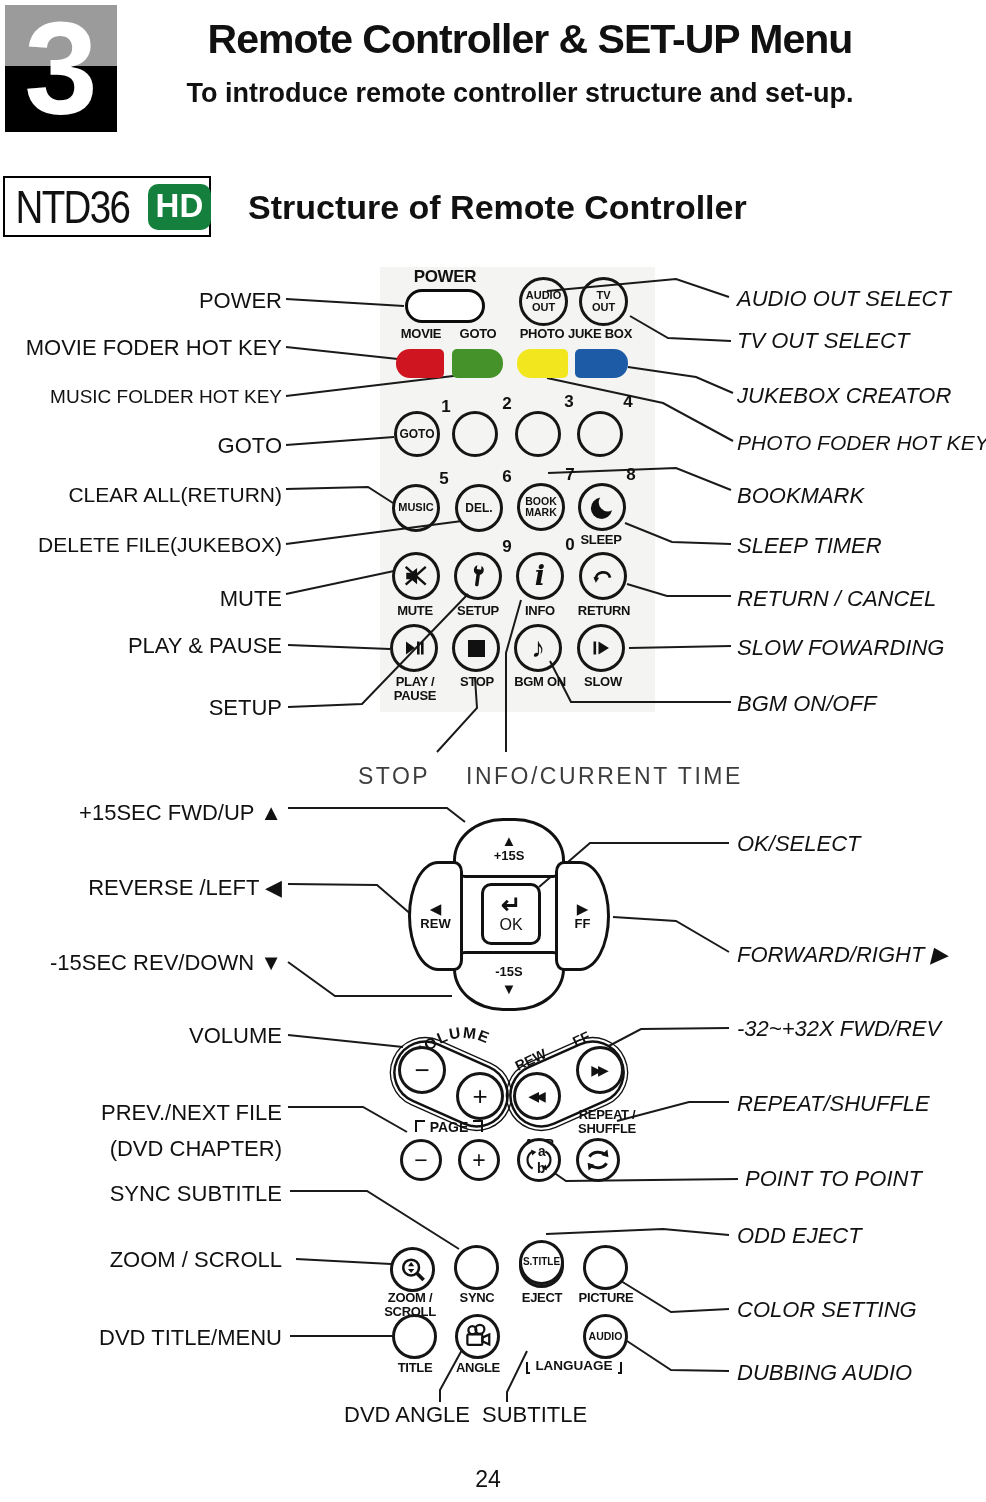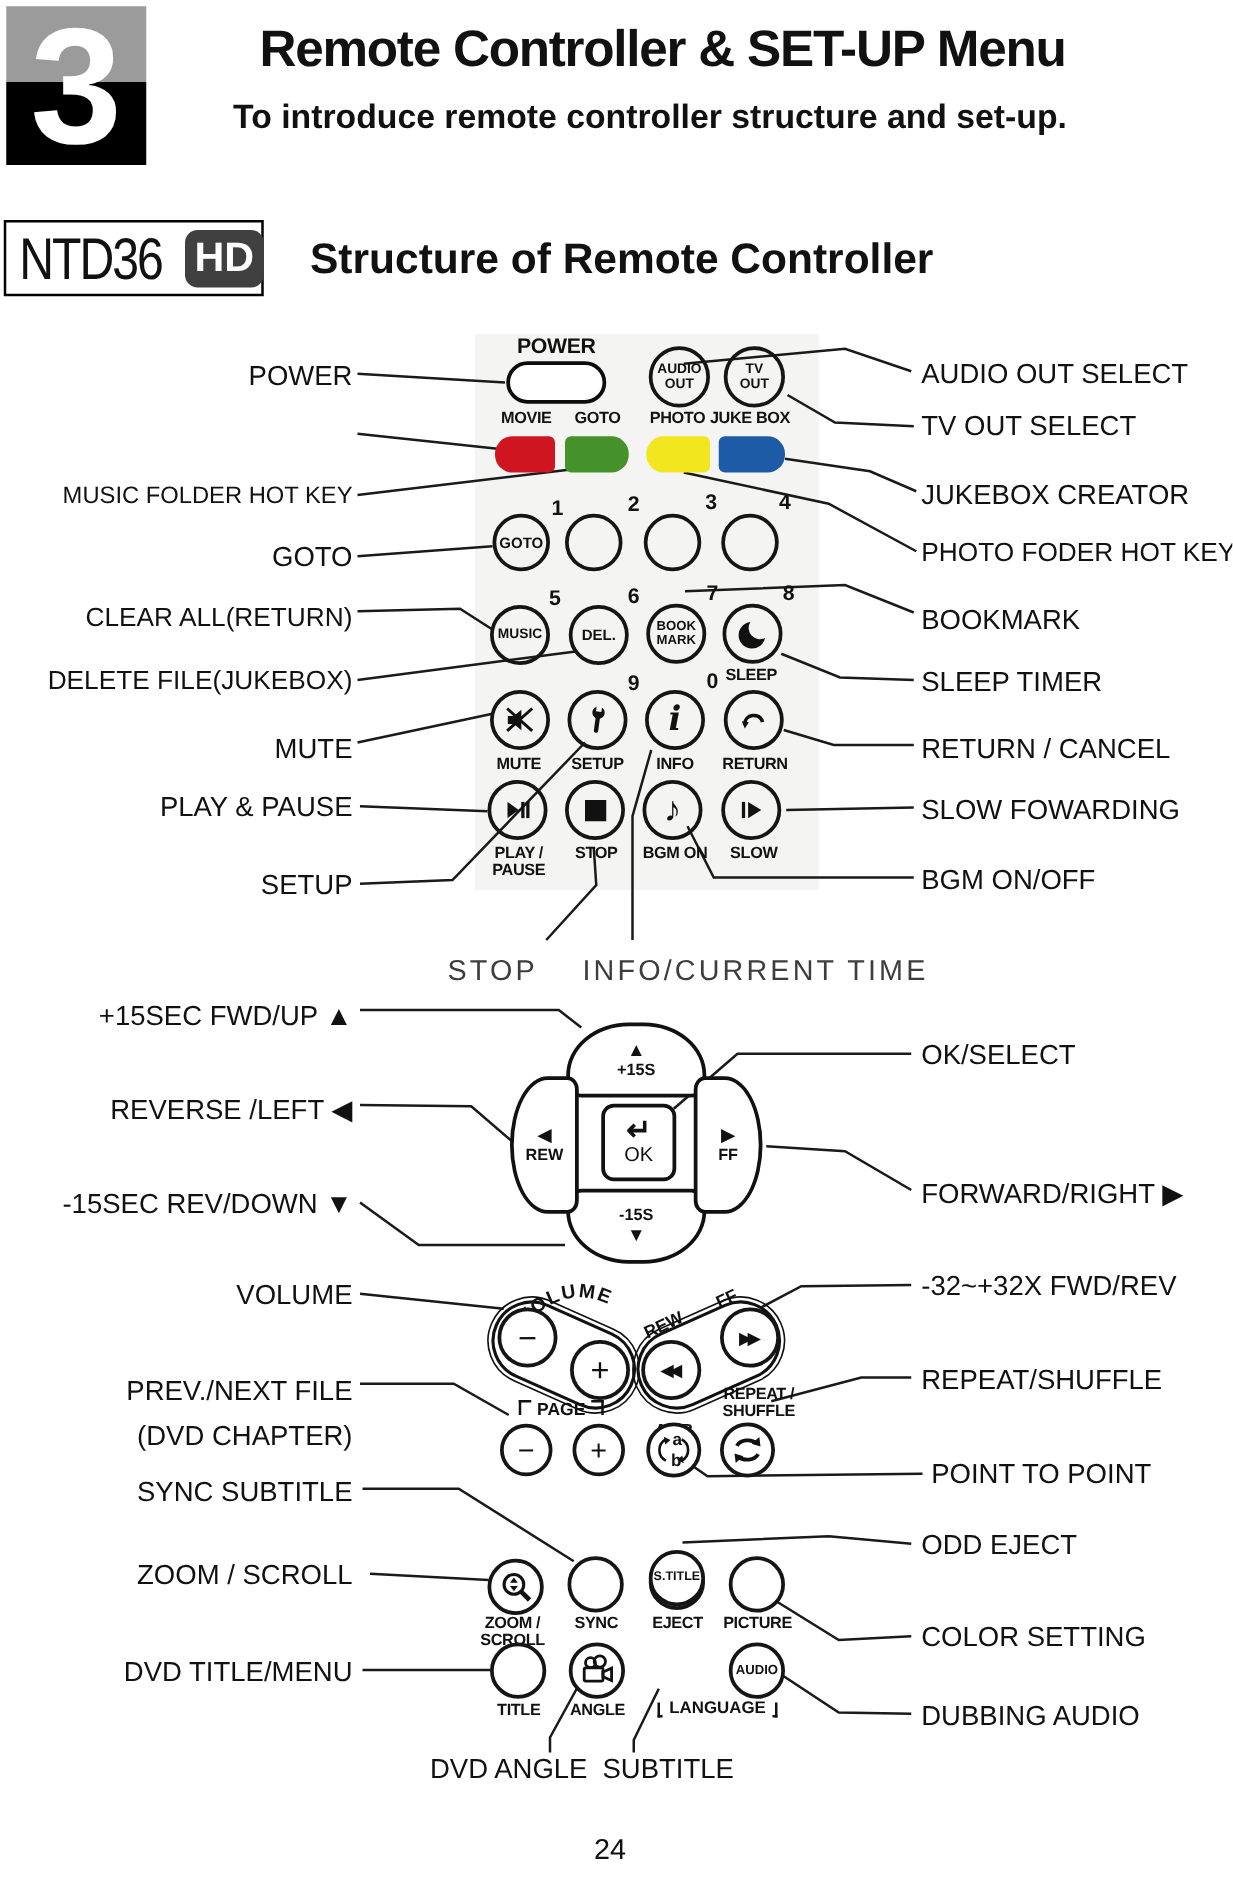--- a/index.html
+++ b/index.html
@@ -9,40 +9,40 @@
   
   #chapter-badge{left:5px;top:5px;width:112px;height:127px;z-index:2;
      background:linear-gradient(180deg,#9b9b9b 0 48%,#000 48% 100%);
      display:flex;align-items:center;justify-content:center;}
   #chapter-badge span{color:#fff;font-size:132px;font-weight:bold;line-height:120px;}
   #doc-title{left:130px;top:16px;width:800px;text-align:center;font-size:41px;font-weight:bold;letter-spacing:-1px;}
   #doc-subtitle{left:130px;top:78px;width:780px;text-align:center;font-size:27px;font-weight:bold;}
   #logo-box{left:3px;top:176px;width:208px;height:61px;border:2px solid #000;background:#fff;z-index:2;
      display:flex;align-items:center;justify-content:center;gap:6px;}
   #logo-model{font-size:47px;letter-spacing:-2px;transform:scaleX(.82);}
-  #logo-hd{background:#404040;color:#fff;font-weight:bold;font-size:33px;border-radius:10px;padding:3px 8px 5px;}
+  #logo-hd{background:#15803d;color:#fff;font-weight:bold;font-size:33px;border-radius:10px;padding:3px 8px 5px;}
   #section-title{left:248px;top:188px;font-size:34px;font-weight:bold;}
   
   #panel{left:380px;top:267px;width:275px;height:445px;background:#f4f4f2;z-index:0;}
   svg.overlay{position:absolute;left:0;top:0;z-index:1;}
   .z2{z-index:2;}
   
   .circ{border:3px solid #151515;border-radius:50%;display:flex;flex-direction:column;
         align-items:center;justify-content:center;background:transparent;z-index:2;text-align:center;}
   .white{background:#fff;}
   .klabel{font-weight:bold;font-size:13px;text-align:center;white-space:pre-line;line-height:1.1;z-index:2;letter-spacing:-.3px;}
   .digit{font-weight:bold;font-size:17px;z-index:2;width:20px;text-align:center;}
   .ml{white-space:pre-line;}
   .pill{border-radius:14px 5px 5px 14px;z-index:2;}
   .pill.rr{border-radius:5px 14px 14px 5px;}
   .incirc{font-weight:bold;line-height:1.05;}
   
   .lbl{font-size:22px;color:#111;white-space:nowrap;z-index:2;}
   .lbl-l{right:704px;text-align:right;}
-  .lbl-r{left:737px;}
+  .lbl-r{left:737px;font-style:italic;}
   .lbl-c{color:#3d3d3d;letter-spacing:2.5px;font-size:23px;}
   
   .dpadbtn{border:3.5px solid #111;background:#fff;display:flex;flex-direction:column;
      align-items:center;justify-content:center;z-index:2;line-height:1.15;}
   .tri{font-size:15px;} .subt{font-size:13px;font-weight:bold;}
   
   .brk{display:flex;align-items:flex-start;justify-content:center;z-index:2;font-weight:bold;font-size:14px;}
   .brk .c{width:8px;height:10px;}
   .brk.top .c.l{border-left:2.5px solid #111;border-top:2.5px solid #111;}
   .brk.top .c.r{border-right:2.5px solid #111;border-top:2.5px solid #111;}
@@ -357,20 +357,21 @@
   <div class="abs brk bot" style="left:526px;top:1356px;width:96px;height:18px;">
     <span class="c l"></span>
     <span class="t" style="font-size:13.5px;">LANGUAGE</span>
     <span class="c r"></span>
   </div>
 
   <div class="abs lbl" style="left:344px;top:1402px;">DVD ANGLE</div>
   <div class="abs lbl" style="left:482px;top:1402px;">SUBTITLE</div>
 
   <div class="abs lbl lbl-l" style="top:288px;">POWER</div>
+  <div class="abs lbl lbl-l" style="top:335px;">MOVIE FODER HOT KEY</div>
   <div class="abs lbl lbl-l" style="top:386px;font-size:19px;">MUSIC FOLDER HOT KEY</div>
   <div class="abs lbl lbl-l" style="top:433px;">GOTO</div>
   <div class="abs lbl lbl-l" style="top:483px;font-size:21px;">CLEAR ALL(RETURN)</div>
   <div class="abs lbl lbl-l" style="top:533px;font-size:21px;">DELETE FILE(JUKEBOX)</div>
   <div class="abs lbl lbl-l" style="top:586px;">MUTE</div>
   <div class="abs lbl lbl-l" style="top:633px;">PLAY &amp; PAUSE</div>
   <div class="abs lbl lbl-l" style="top:695px;">SETUP</div>
   <div class="abs lbl lbl-l" style="top:800px;">+15SEC FWD/UP ▲</div>
   <div class="abs lbl lbl-l" style="top:875px;">REVERSE /LEFT ◀</div>
   <div class="abs lbl lbl-l" style="top:950px;">-15SEC REV/DOWN ▼</div>

